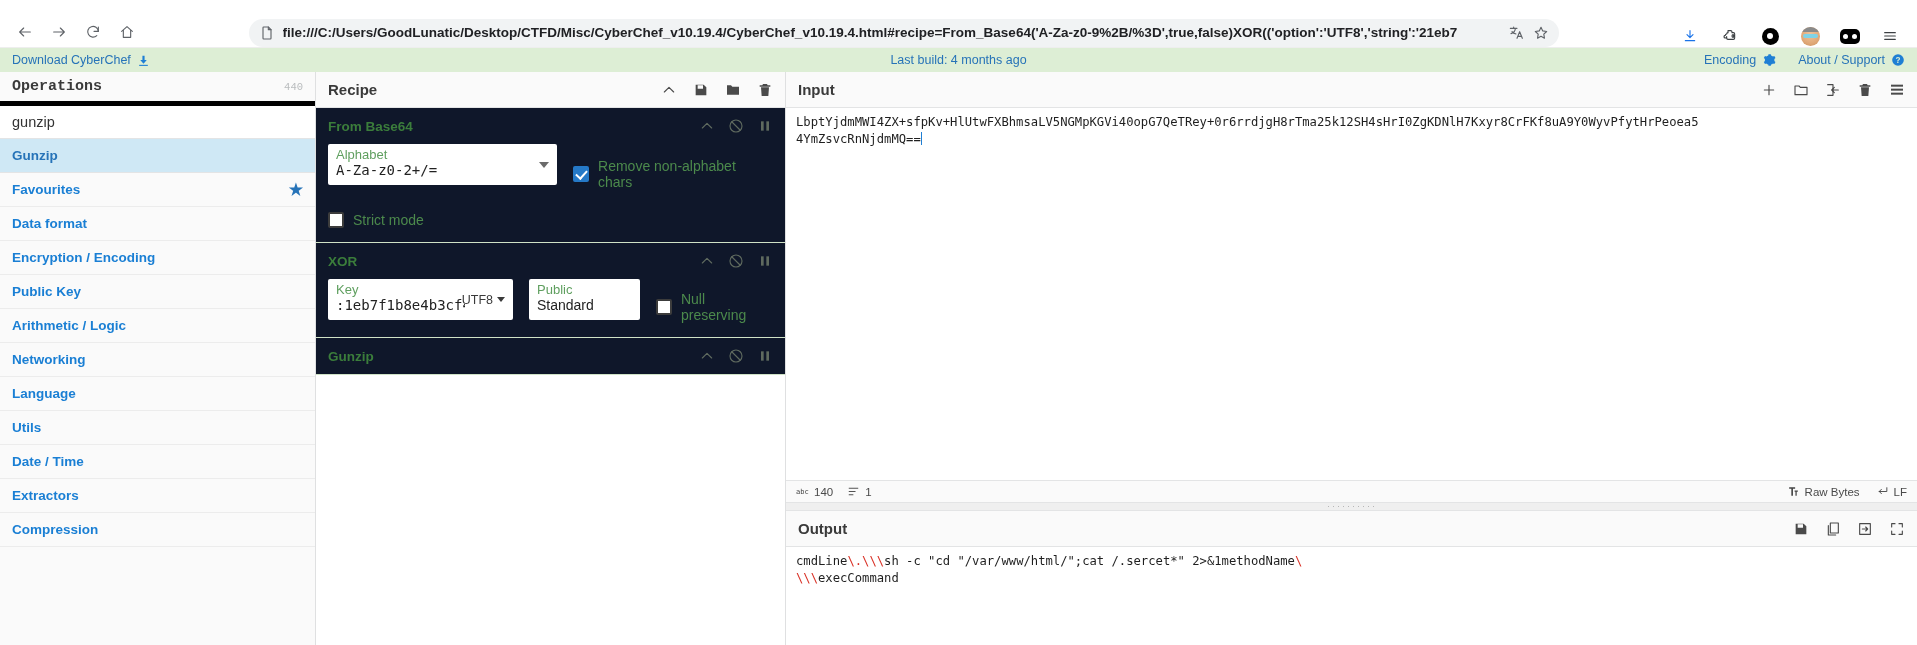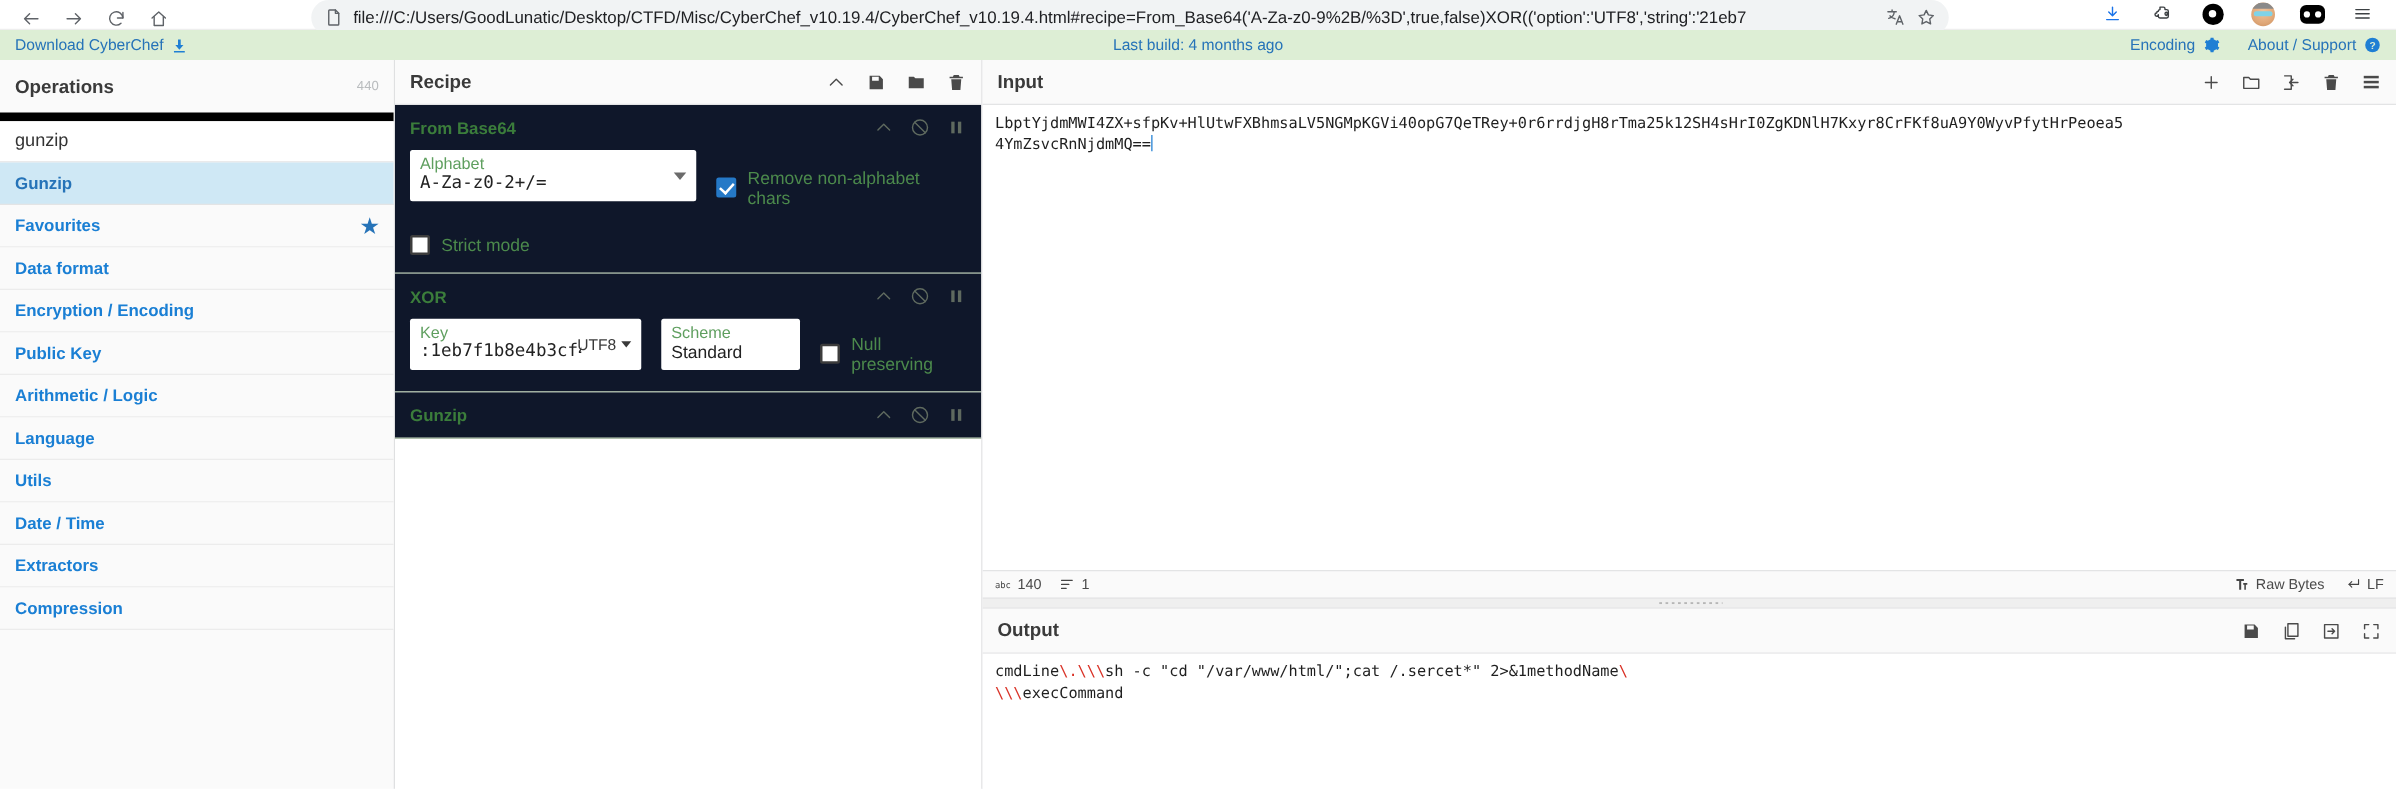--- a/index.html
+++ b/index.html
@@ -7,26 +7,27 @@
   html, body {
     margin: 0; padding: 0;
     width: 1917px; height: 645px;
     overflow: hidden;
     font-family: "Liberation Sans", sans-serif;
     background: #ffffff;
   }
 
   
   .browser-bar {
-    height: 24px;
+    height: 48px;
     background: #ffffff;
     display: flex;
-    align-items: flex-start;
+    align-items: flex-end;
     padding: 0 10px;
     border-bottom: 1px solid #eeeeee;
+    font-weight: bold;
   }
   .nav-btns { display: flex; align-items: center; gap: 4px; }
   .nav-btn {
     width: 30px; height: 30px;
     display: flex; align-items: center; justify-content: center;
     border-radius: 50%;
     color: #5f6368;
     cursor: pointer;
   }
   .nav-btn svg { display: block; }
@@ -130,28 +131,29 @@
 
   
   .ops-pane {
     width: 316px;
     border-right: 1px solid #dfe0e1;
     background: #fafafa;
     display: flex; flex-direction: column;
     overflow: hidden;
   }
   .pane-title {
-    height: 49px;
+    height: 34px;
     display: flex; align-items: center;
     padding: 0 12px;
     font-weight: bold;
     font-size: 15px;
     color: #3a3a3a;
     background: #fafafa;
-    border-bottom: 7px solid #000000;
+    border-bottom: 5px solid #000000;
+    font-family: Liberation Mono, monospace;
   }
   .ops-count {
     margin-left: auto;
     font-size: 10.5px;
     color: #b9bcbe;
     font-weight: normal;
   }
   .ops-search {
     height: 33px;
     border: none;
@@ -521,20 +523,23 @@
     <div class="cat-row">
       <span>Encryption / Encoding</span>
     </div>
     <div class="cat-row">
       <span>Public Key</span>
     </div>
     <div class="cat-row">
       <span>Arithmetic / Logic</span>
     </div>
     <div class="cat-row">
+      <span>Networking</span>
+    </div>
+    <div class="cat-row">
       <span>Language</span>
     </div>
     <div class="cat-row">
       <span>Utils</span>
     </div>
     <div class="cat-row">
       <span>Date / Time</span>
     </div>
     <div class="cat-row">
       <span>Extractors</span>
@@ -637,21 +642,21 @@
       <div class="field-row">
         <div class="field key">
           <span class="field-label">Key</span>
           <span class="field-value">:1eb7f1b8e4b3cf4</span>
           <span class="key-enc">
             <span>UTF8</span>
             <span class="tri"></span>
           </span>
         </div>
         <div class="field scheme">
-          <span class="field-label">Scheme</span>
+          <span class="field-label">Public</span>
           <span class="field-value">Standard</span>
         </div>
         <div class="chk-row" style="padding-top:12px">
           <span class="chk-box"></span>
           <span class="chk-label">Null preserving</span>
         </div>
       </div>
     </div>
 
     <div class="op-card" style="padding-bottom:10px">

